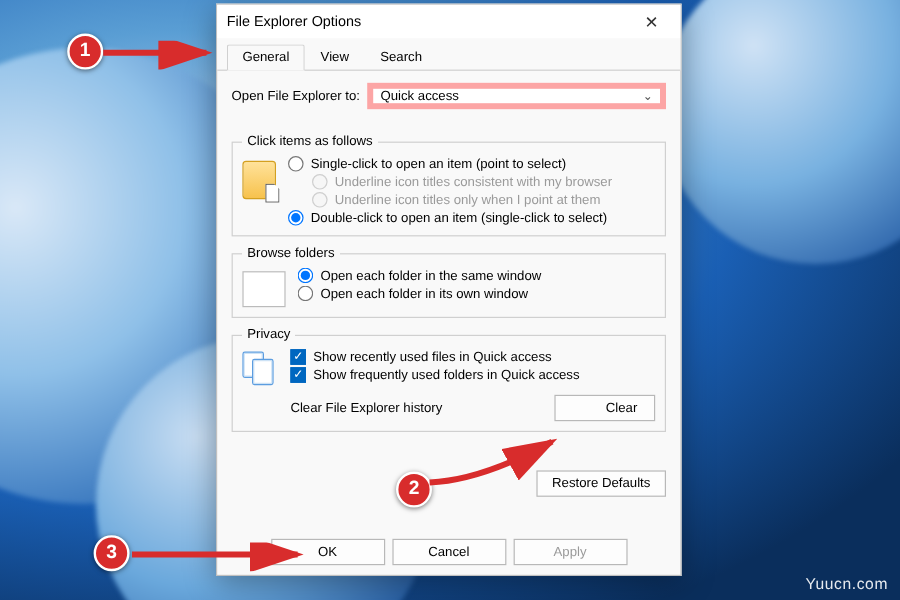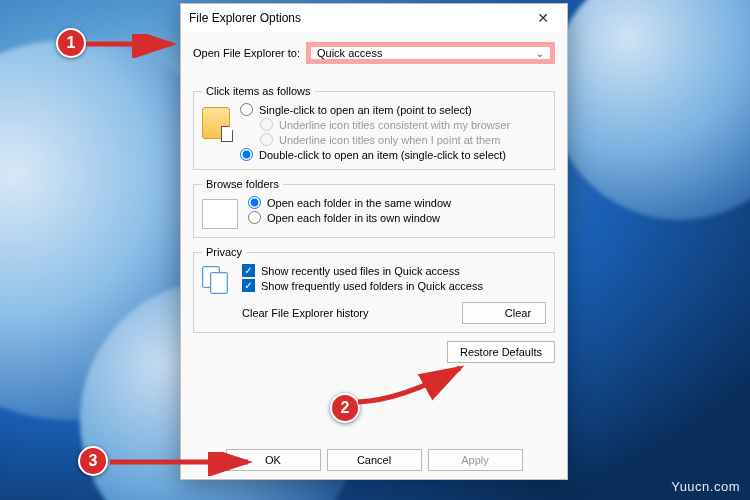--- a/index.html
+++ b/index.html
@@ -176,21 +176,21 @@
     background: #fdfdfd;
     display: inline-flex;
     align-items: center;
     justify-content: center;
     padding: 0 12px;
     cursor: pointer;
   }
   .btn.disabled { color: #9a9a9a; cursor: default; }
 
   .restore-row { display: flex; justify-content: flex-end; margin-top: 6px; }
-  .restore-row .btn { padding: 0 12px; }
+  .restore-row .btn { padding: 0 12px; margin-top: 24px; }
 
   .footer {
     position: absolute;
     bottom: 8px;
     left: 0; right: 0;
     display: flex;
     justify-content: center;
     gap: 6px;
   }
   .footer .btn { width: 95px; }
@@ -232,20 +232,25 @@
 
 <div class="dialog">
 
   <div class="titlebar">
     <span class="title">File Explorer Options</span>
     <div class="close">
       <span>✕</span>
     </div>
   </div>
 
+  <div class="tabs">
+    <div class="tab active"><span>General</span></div>
+    <div class="tab"><span>View</span></div>
+    <div class="tab"><span>Search</span></div>
+  </div>
 
   <div class="content">
 
     <div class="row-open">
       <label>Open File Explorer to:</label>
       <div class="combo">
         <span>Quick access</span>
         <span class="chev">⌄</span>
       </div>
     </div>

